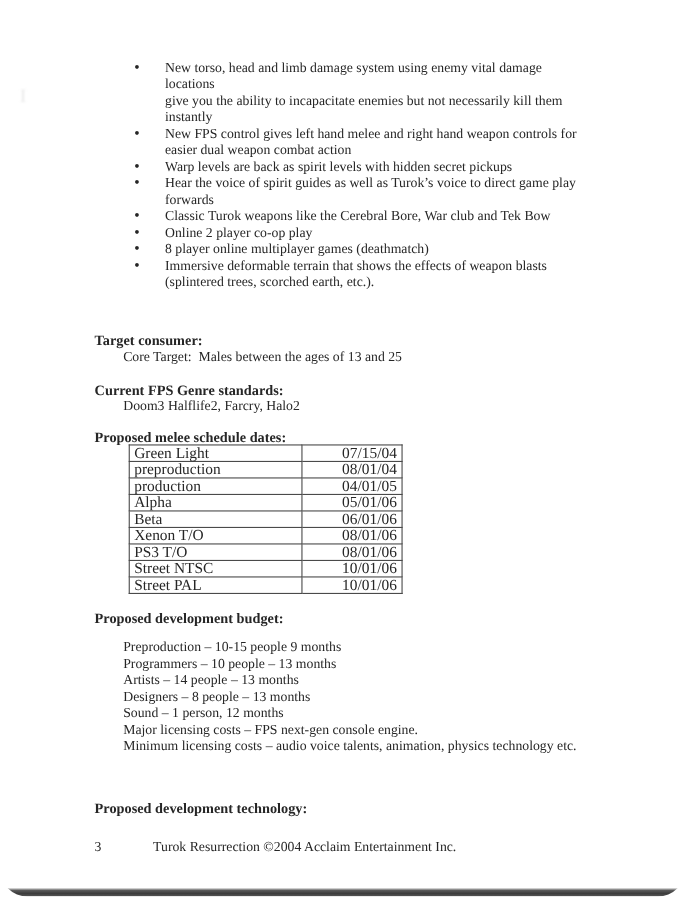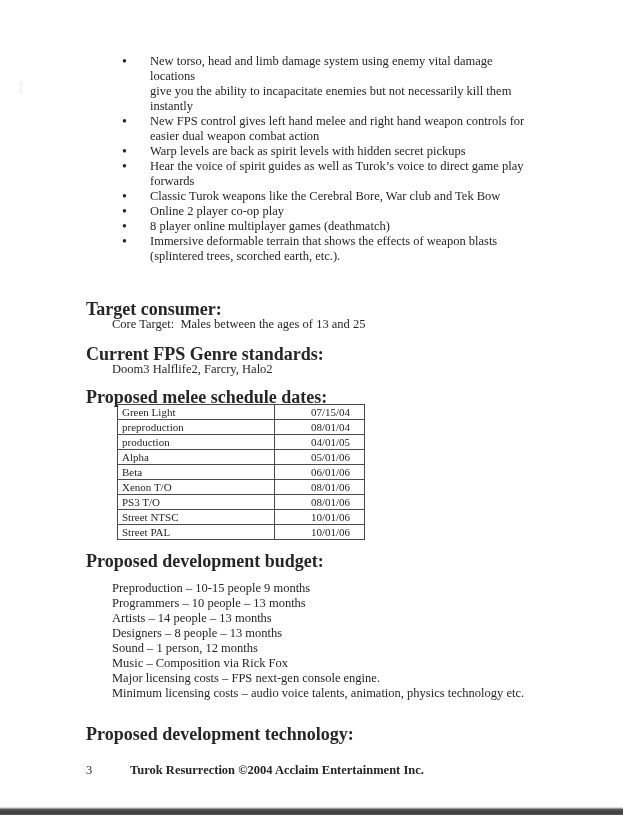--- a/index.html
+++ b/index.html
@@ -10,20 +10,21 @@
   .page {
     position: relative;
     width: 623px;
     height: 815px;
     background: #ffffff;
     overflow: hidden;
     font-family: "Liberation Serif", "DejaVu Serif", serif;
     color: #262626;
     font-size: 12.5px;
     line-height: 15px;
+    border-radius: 25px;
   }
   
   .scan-artifact {
     position: absolute;
     left: 14px;
     top: 77px;
     width: 14px;
     height: 22px;
     color: #e9e9e9;
     font-size: 17px;
@@ -51,34 +52,34 @@
     position: absolute;
     left: 0;
     top: 0;
     font-size: 14px;
   }
   .hd {
     position: absolute;
     left: 86px;
     margin: 0;
     font-weight: 700;
-    font-size: 18px;
+    font-size: 13px;
     white-space: nowrap;
   }
   .indent-line {
     position: absolute;
     left: 112px;
     white-space: pre-wrap;
   }
   .schedule-table {
     position: absolute;
     left: 117px;
     top: 404px;
     border-collapse: collapse;
-    font-size: 11px;
+    font-size: 14px;
     line-height: 13px;
   }
   .schedule-table td {
     border: 1px solid #4a4a4a;
     padding: 0 4px;
     height: 14px;
     vertical-align: middle;
   }
   .schedule-table td.milestone { width: 148px; }
   .schedule-table td.date { width: 49px; padding-left: 36px; }
@@ -92,21 +93,20 @@
     position: absolute;
     left: 86px;
     top: 763px;
   }
   .footer-copy {
     position: absolute;
     left: 0;
     width: 554px;
     top: 763px;
     text-align: center;
-    font-weight: bold;
   }
   .bottom-bar {
     position: absolute;
     left: 0;
     bottom: 0;
     width: 623px;
     height: 8px;
     background: linear-gradient(#ffffff 0%, #5a5a5a 30%, #3c3c3c 65%, #565656 100%);
   }
 </style>
@@ -181,21 +181,20 @@
       </tbody>
   </table>
 
   <h3 class="hd" style="top:554px">Proposed development budget:</h3>
   <div class="budget-lines">
       <div>Preproduction – 10-15 people 9 months</div>
       <div>Programmers – 10 people – 13 months</div>
       <div>Artists – 14 people – 13 months</div>
       <div>Designers – 8 people – 13 months</div>
       <div>Sound – 1 person, 12 months</div>
-      <div>Music – Composition via Rick Fox</div>
       <div>Major licensing costs – FPS next-gen console engine.</div>
       <div>Minimum licensing costs – audio voice talents, animation, physics technology etc.</div>
     </div>
 
   <h3 class="hd" style="top:727px">Proposed development technology:</h3>
 
   <div class="footer-page-num">3</div>
   <div class="footer-copy">Turok Resurrection ©2004 Acclaim Entertainment Inc.</div>
 
   <div class="bottom-bar"></div>

